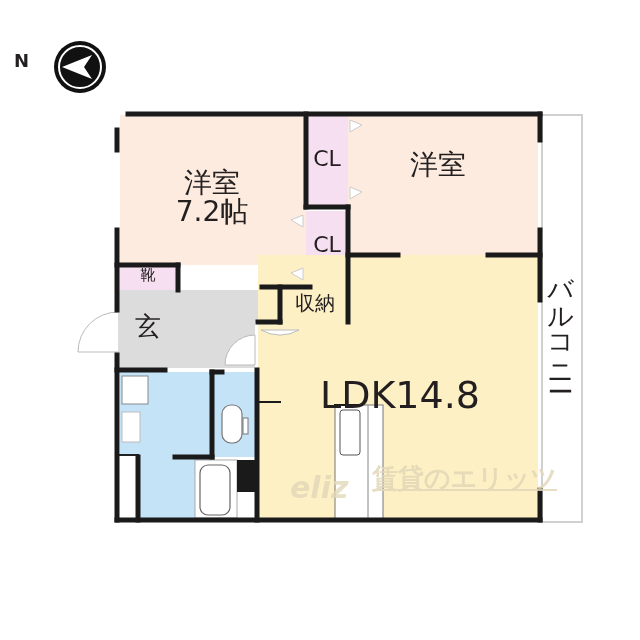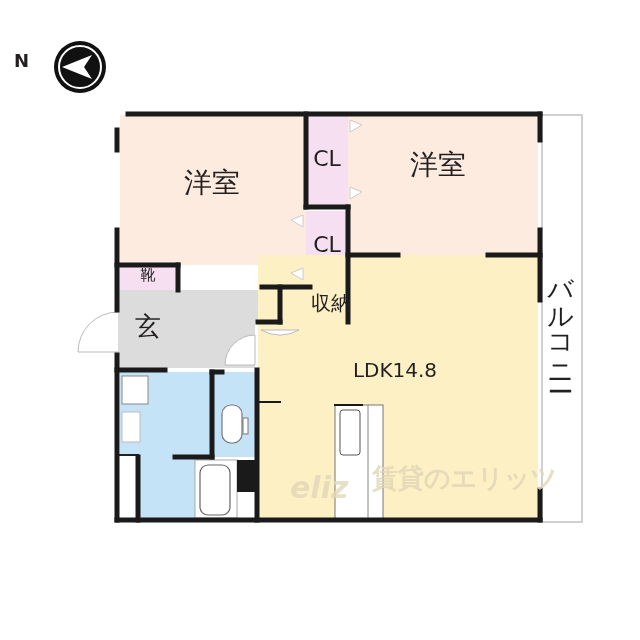--- a/index.html
+++ b/index.html
@@ -89,26 +89,27 @@
     <line x1="257" y1="370" x2="257" y2="520"></line>
     <line x1="257" y1="402" x2="280" y2="402" stroke-width="2"></line>
     <line x1="335" y1="405" x2="362" y2="405" stroke-width="2"></line>
   </g>
 
   <text x="290" y="498" font-size="30" font-style="italic" font-weight="bold" fill="#e2d8b8" opacity="0.8">eliz</text>
 </svg>
 
 <div class="lbl" style="left:172px;top:168px;width:80px;font-size:28px;">
   <div>洋室</div>
+  <div>7.2帖</div>
 </div>
 <div class="lbl" style="left:398px;top:150px;width:80px;font-size:28px;">
   <div>洋室</div>
 </div>
 <div class="lbl" style="left:306px;top:147px;width:42px;font-size:22px;">CL</div>
 <div class="lbl" style="left:306px;top:233px;width:42px;font-size:22px;">CL</div>
 <div class="lbl" style="left:118px;top:268px;width:60px;font-size:15px;">靴</div>
-<div class="lbl" style="left:282px;top:293px;width:66px;font-size:20px;padding-left:16px;">収納</div>
+<div class="lbl" style="left:282px;top:293px;width:66px;font-size:20px;">収納</div>
 <div class="lbl" style="left:118px;top:313px;width:60px;font-size:26px;">玄</div>
-<div class="lbl" style="left:320px;top:360px;width:150px;font-size:20px;">LDK14.8</div>
+<div class="lbl" style="left:320px;top:376px;width:150px;font-size:38px;">LDK14.8</div>
 <div class="lbl" style="left:546px;top:260px;width:30px;font-size:26px;line-height:1.0;white-space:normal;">
   <span style="writing-mode:vertical-rl;">バルコニー</span>
 </div>
-<div class="lbl" style="left:372px;top:465px;font-size:26px;font-weight:bold;color:#e2d8b8;opacity:0.85;">賃貸のエリッツ</div>
+<div class="lbl" style="left:372px;top:465px;font-size:26px;font-weight:bold;color:#e2d8b8;opacity:0.85;text-decoration:underline;">賃貸のエリッツ</div>
 
 </body></html>

